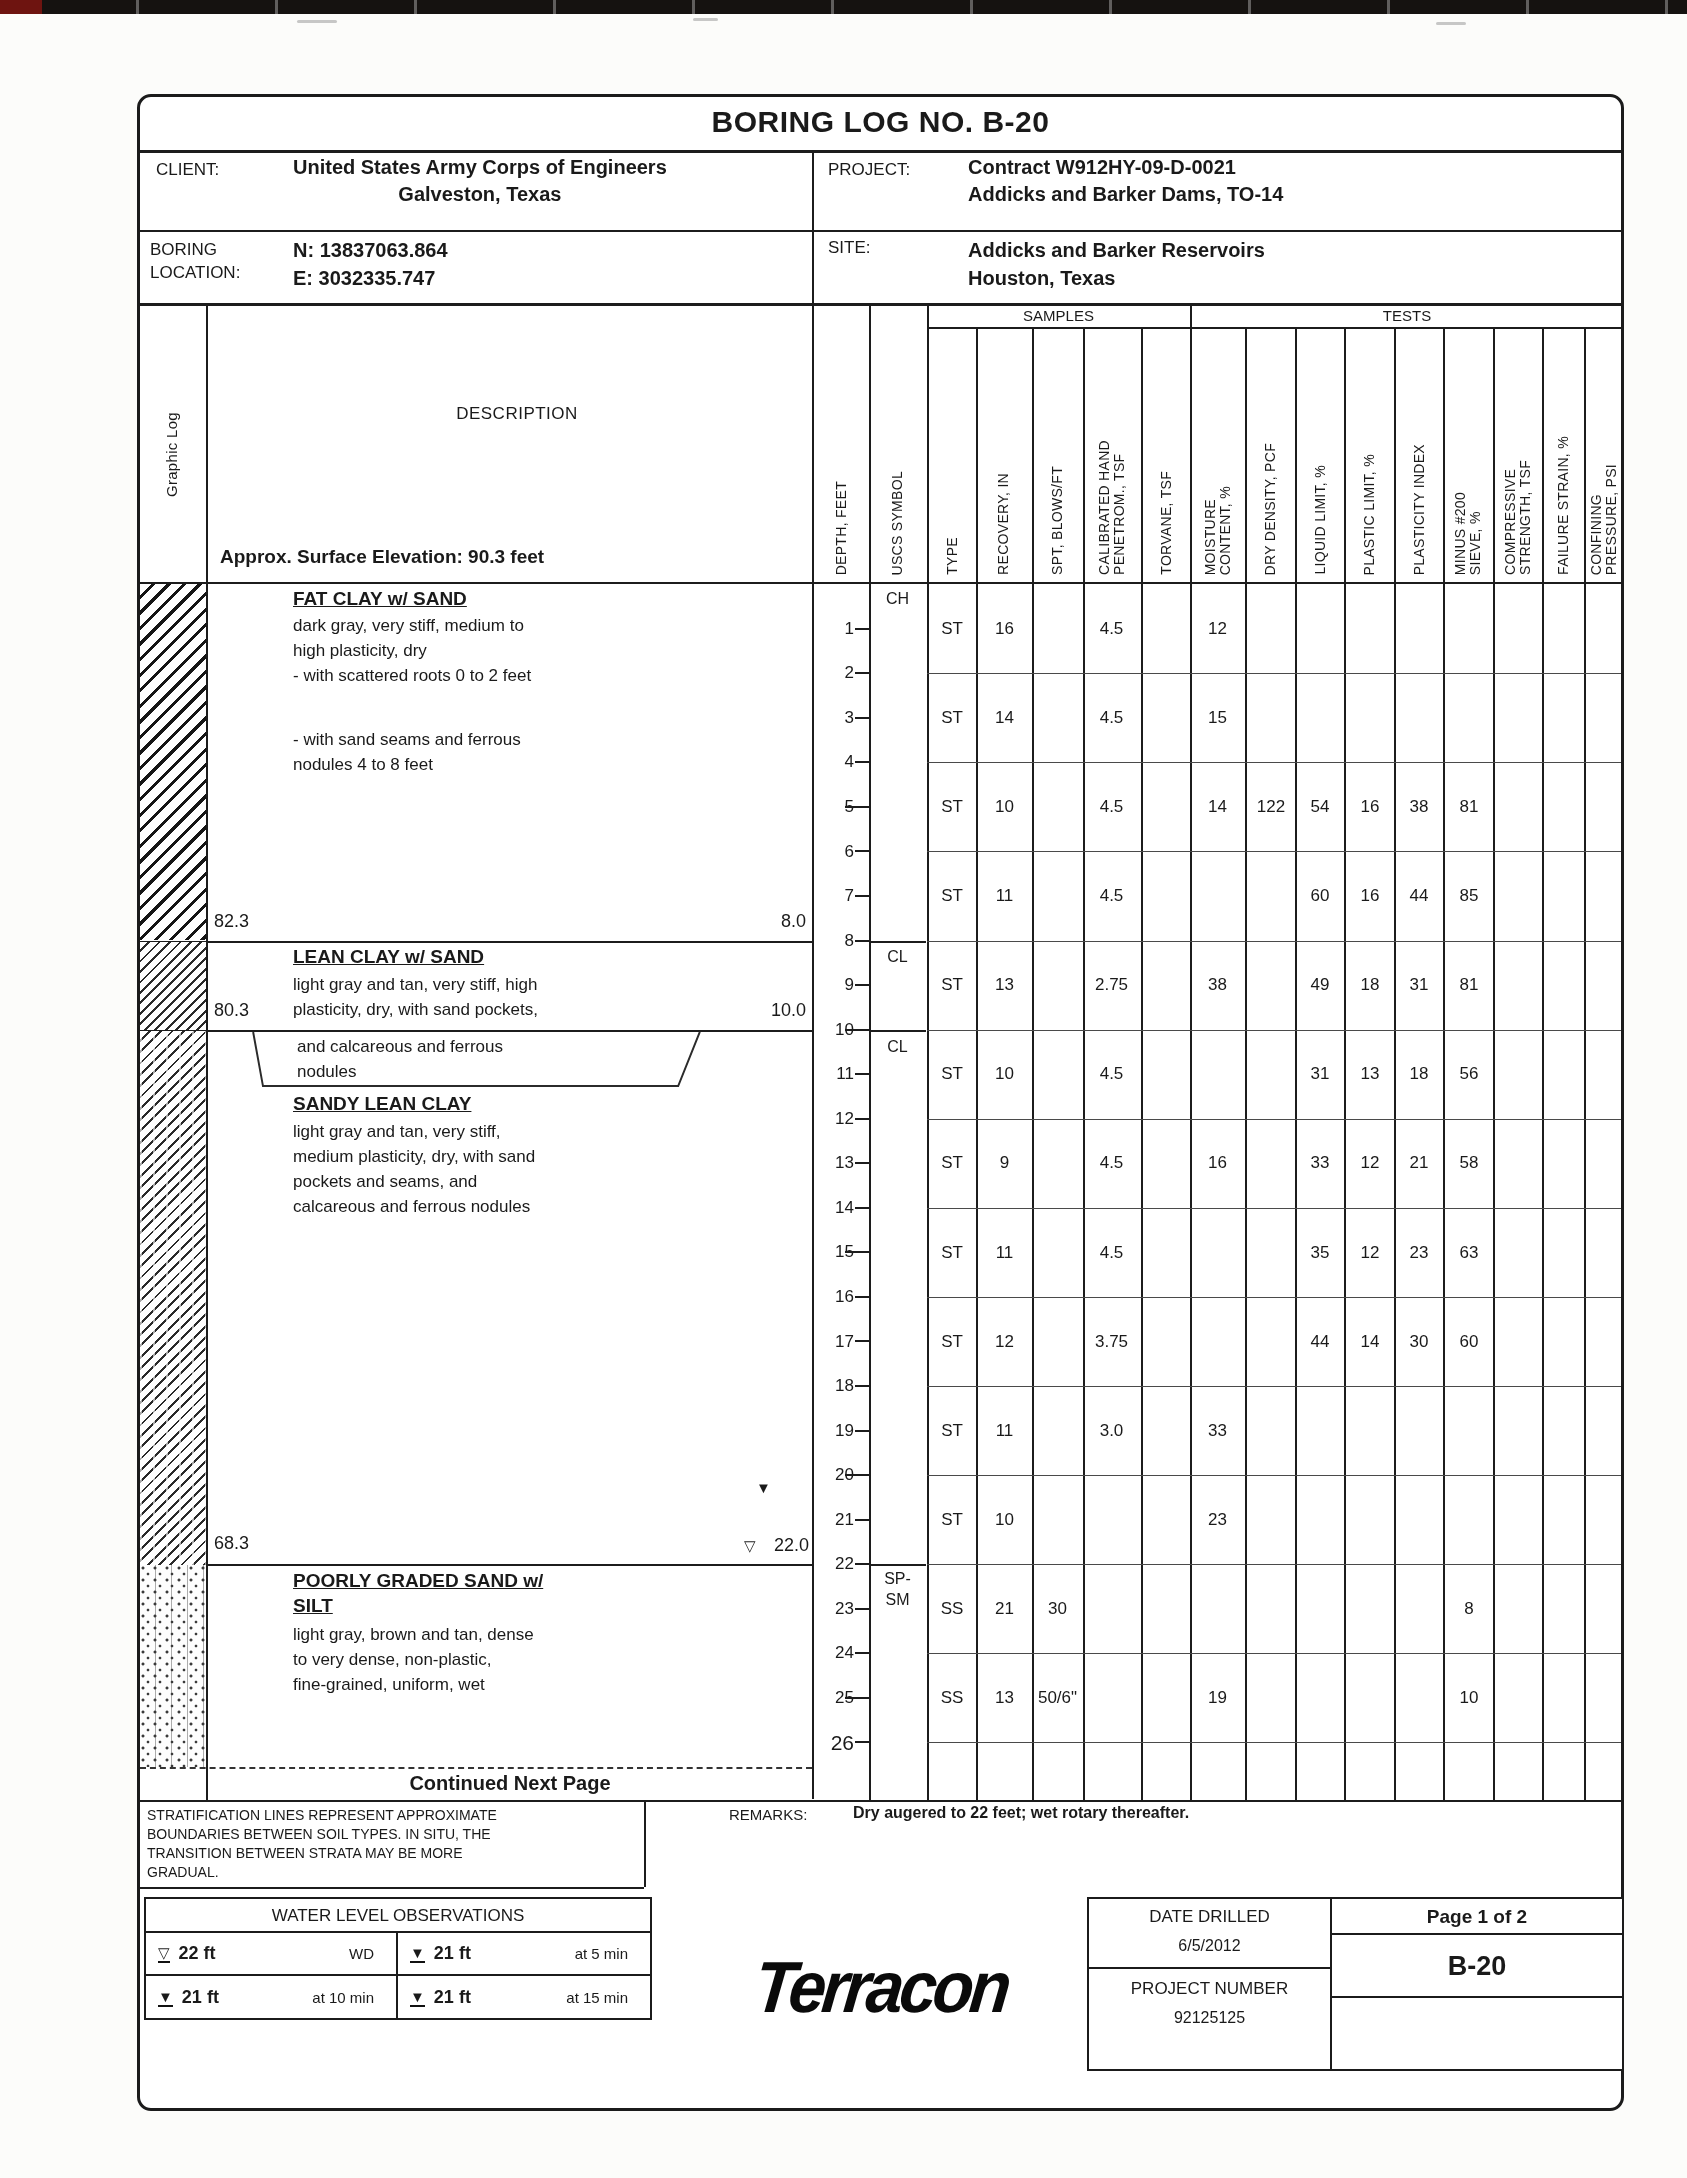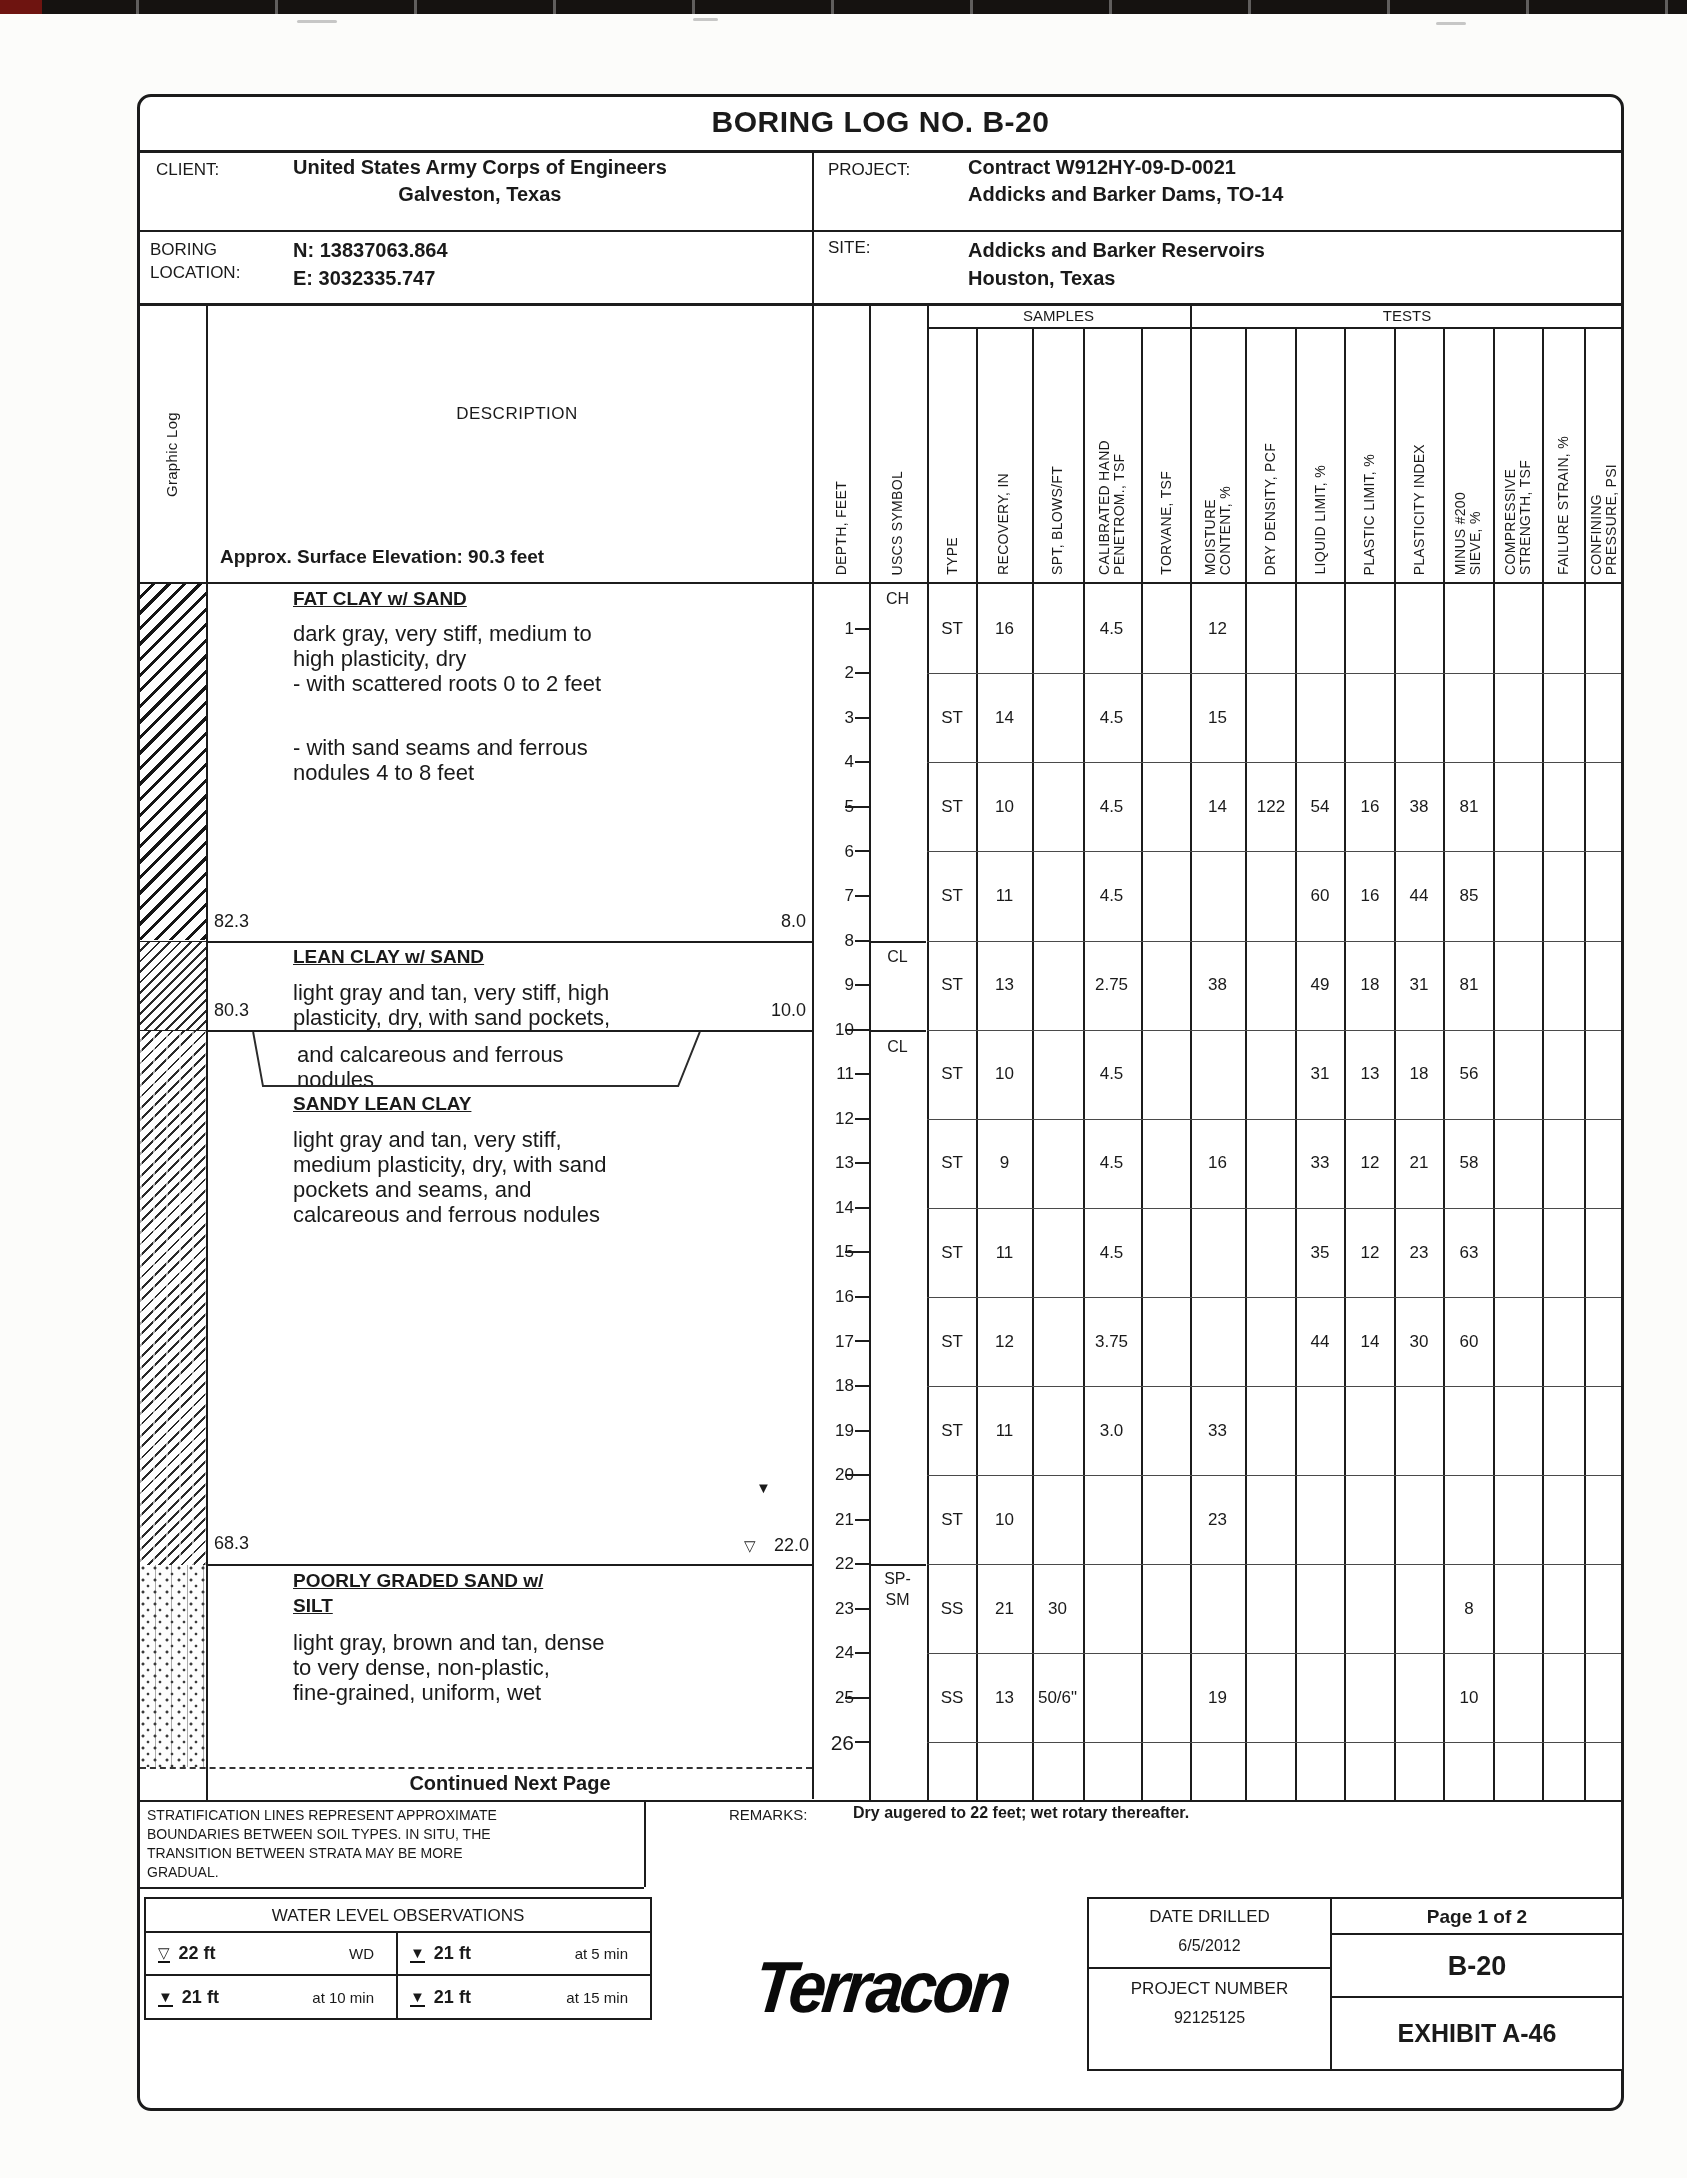--- a/index.html
+++ b/index.html
@@ -28,21 +28,21 @@
   .band { position:absolute; height:24px; line-height:26px; text-align:center; font-size:15px; }
   .desc-hdr { position:absolute; left:206px; top:404px; width:608px; text-align:center; font-size:17px; letter-spacing:0.5px;padding-left:14px; }
   .surf-elev { position:absolute; left:220px; top:546px; font-size:19px; font-weight:bold; }
 
   .rot { writing-mode:vertical-rl; transform:rotate(180deg); font-size:14px; line-height:15px;
     white-space:pre-line; letter-spacing:0.3px; }
   .rot-box { position:absolute; display:flex; align-items:flex-end; justify-content:center; }
 
   .soil-title { position:absolute; font-size:19px; font-weight:bold; text-decoration:underline;
     white-space:pre-line; line-height:25px; }
-  .soil-body  { position:absolute; font-size:22px; line-height:25px; white-space:pre-line;margin-top:8px; }
+  .soil-body  { position:absolute; font-size:17px; line-height:25px; white-space:pre-line; }
   .elev { position:absolute; font-size:18px; }
   .uscs { position:absolute; width:57px; text-align:center; font-size:16px; line-height:21px; white-space:pre-line; }
   .wmark { position:absolute; font-size:15px; }
 
   .hatch-ch  { background:repeating-linear-gradient(135deg,#fff 0 8px,#161616 8px 11px); }
   .hatch-cl  { background:repeating-linear-gradient(135deg,#fff 0 5.4px,#2a2a2a 5.4px 7.4px); }
   .hatch-cl2 { background-color:#fff;
     background-image:repeating-linear-gradient(90deg,rgba(255,255,255,.6) 0 2px,transparent 2px 13px),
       repeating-linear-gradient(135deg,#fff 0 6px,#2a2a2a 6px 8px); }
   .hatch-sand{ background-color:#fdfdfd;
@@ -464,16 +464,15 @@
   <div class="ft-left">
     <div class="ft-lbl">DATE DRILLED</div>
     <div class="ft-val">6/5/2012</div>
     <div class="ft-div"></div>
     <div class="ft-lbl">PROJECT NUMBER</div>
     <div class="ft-val">92125125</div>
   </div>
   <div class="ft-right">
     <div class="ft-page">Page 1 of 2</div>
     <div class="ft-bid">B-20</div>
-    <div class="ft-exh">EXHIBIT A-46</div>
   </div>
 </div>
 
 
 </body></html>

